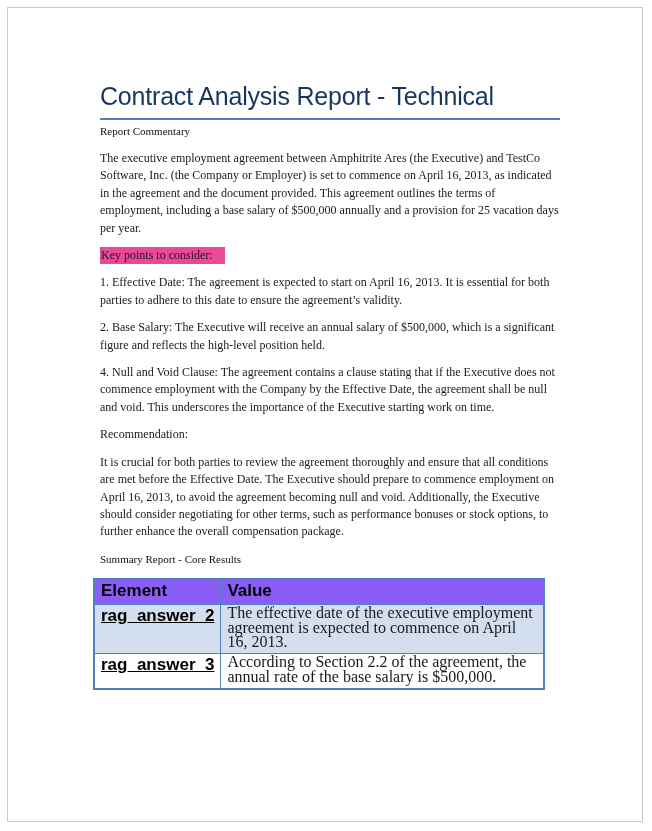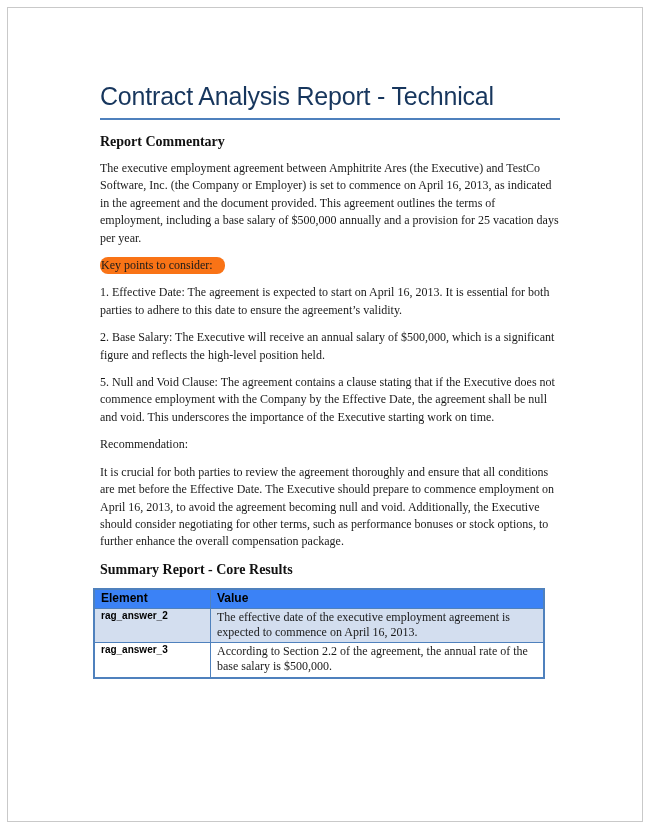--- a/index.html
+++ b/index.html
@@ -30,71 +30,71 @@
     top: 73px;
     width: 460px;
   }
   .doc-title {
     font-family: "Liberation Sans", sans-serif;
     font-size: 25px;
     font-weight: 400;
     letter-spacing: -0.2px;
     color: #17365D;
     line-height: 30px;
-    margin: 0 0 13px 0;
+    margin: 0 0 3px 0;
     padding-bottom: 7px;
     border-bottom: 2px solid #4F81BD;
   }
   .h2 {
-    font-size: 14px;
-    font-weight: bold;
+    font-size: 11px;
+    font-weight: normal;
     line-height: 17px;
     margin: 0 0 10px 0;
     color: #111111;
   }
   .para {
     font-size: 12px;
     line-height: 17.4px;
     margin: 10px 0 10px 0;
   }
   .hl {
-    background: #f97316;
+    background: #ec4899;
     padding: 1px 12px 2px 1px;
-    border-radius: 8px;
   }
   .summary-table {
     border-collapse: collapse;
     width: 452px;
     margin: 2px 0 0 -7px;
     border: 2px solid #4F81BD;
   }
   .summary-table th,
   .summary-table td {
     border: 1px solid #4F81BD;
     text-align: left;
     vertical-align: top;
     padding: 1px 6px 3px 6px;
   }
   .summary-table th {
     font-family: "Liberation Sans", sans-serif;
-    font-size: 12px;
+    font-size: 17px;
     font-weight: bold;
     color: #000000;
-    background: #3b82f6;
+    background: #8b5cf6;
   }
   .col-element { width: 103px; }
   td.cell-element {
     font-family: "Liberation Sans", sans-serif;
-    font-size: 10px;
+    font-size: 17px;
     font-weight: bold;
     color: #000000;
+    text-decoration: underline;
   }
   td.cell-value {
     font-family: "Liberation Serif", serif;
-    font-size: 12px;
+    font-size: 16px;
     line-height: 14.8px;
   }
   tr.shaded { background: #D3DEEF; }
 </style>
 </head>
 <body>
 
 <div class="page">
   <div class="content">
 
@@ -104,21 +104,21 @@
 
     <p class="para">The executive employment agreement between Amphitrite Ares (the Executive) and TestCo Software, Inc. (the Company or Employer) is set to commence on April 16, 2013, as indicated in the agreement and the document provided. This agreement outlines the terms of employment, including a base salary of $500,000 annually and a provision for 25 vacation days per year.</p>
 
     <p class="para"><span class="hl">Key points to consider:</span></p>
 
     <p class="para">1. Effective Date: The agreement is expected to start on April 16, 2013. It is essential for both parties to adhere to this date to ensure the agreement’s validity.</p>
 
     <p class="para">2. Base Salary: The Executive will receive an annual salary of $500,000, which is a significant figure and reflects the high-level position held.</p>
 
 
-    <p class="para">5. Null and Void Clause: The agreement contains a clause stating that if the Executive does not commence employment with the Company by the Effective Date, the agreement shall be null and void. This underscores the importance of the Executive starting work on time.</p>
+    <p class="para">4. Null and Void Clause: The agreement contains a clause stating that if the Executive does not commence employment with the Company by the Effective Date, the agreement shall be null and void. This underscores the importance of the Executive starting work on time.</p>
 
     <p class="para">Recommendation:</p>
 
     <p class="para">It is crucial for both parties to review the agreement thoroughly and ensure that all conditions are met before the Effective Date. The Executive should prepare to commence employment on April 16, 2013, to avoid the agreement becoming null and void. Additionally, the Executive should consider negotiating for other terms, such as performance bonuses or stock options, to further enhance the overall compensation package.</p>
 
     <div class="h2">Summary Report - Core Results</div>
 
     <table class="summary-table">
       <thead>
         <tr>

